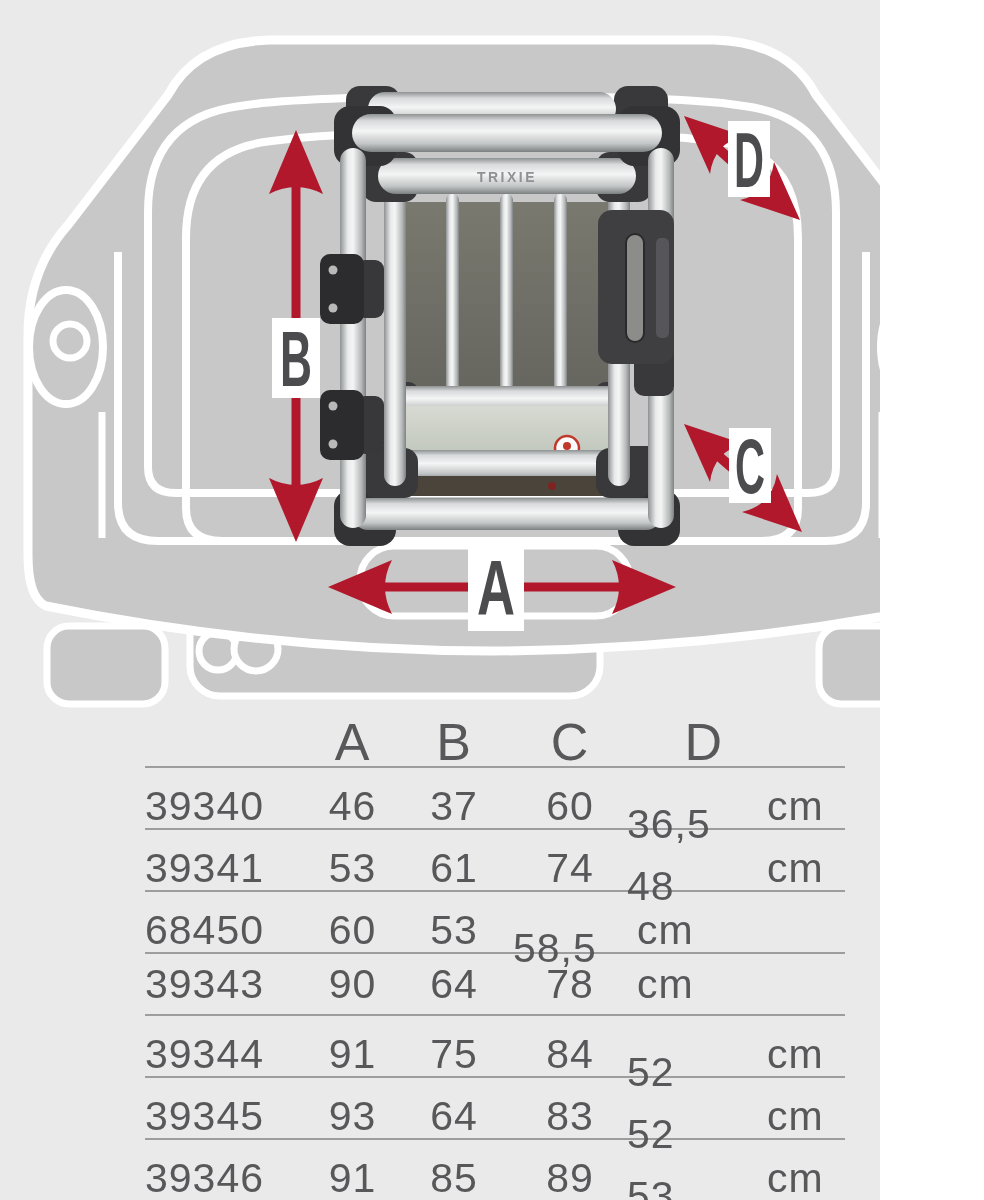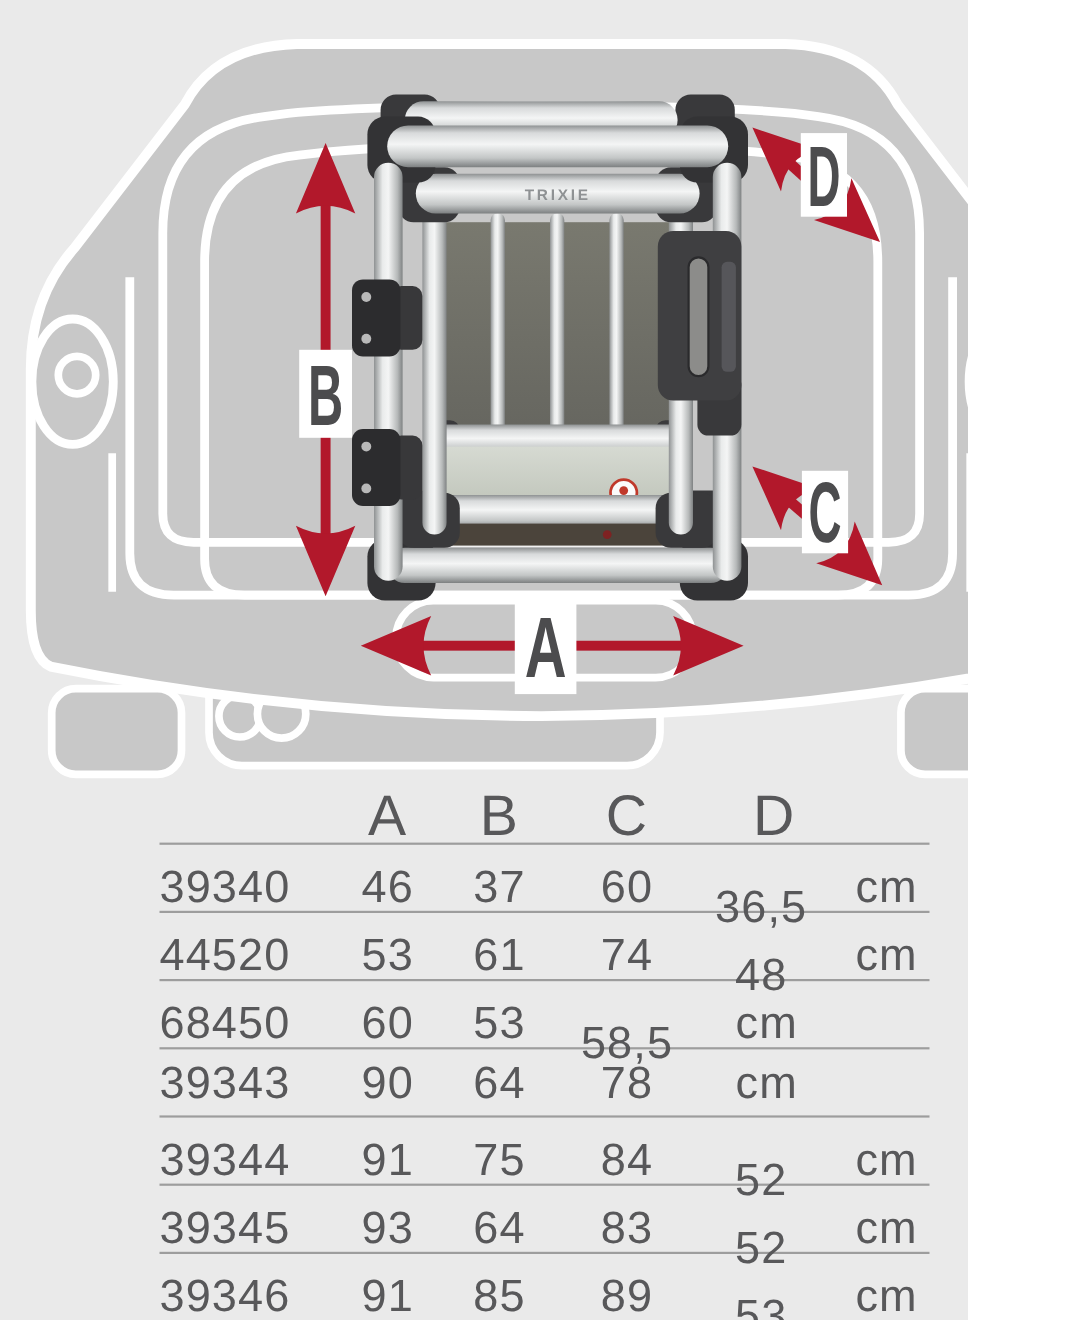--- a/index.html
+++ b/index.html
@@ -11,23 +11,23 @@
   .dim-table{position:absolute;left:145px;top:716px;width:700px;color:#58585a;}
   .t-row{
     display:grid;grid-template-columns:165px 85px 118px 114px 130px 88px;
     align-items:center;height:60px;font-size:41px;letter-spacing:1px;
     border-top:2px solid #9d9d9d;
   }
   .t-row.t-head{height:50px;border-top:none;font-size:52px;}
   .cell{line-height:1;}
   .c-art{text-align:left;}
   .c-val{text-align:center;}
-  .c-d{text-align:center;margin-top:36px;}
+  .c-d{text-align:left;margin-top:36px;}
   .c-dh{text-align:right;padding-right:34px;}
-  .c-unit{text-align:center;padding-left:10px;}
+  .c-unit{text-align:left;padding-left:10px;}
 </style>
 </head>
 <body>
 
 <div class="stage">
 
   <svg class="scene" width="984" height="712" viewBox="0 0 984 712">
     <defs>
       <linearGradient id="aluV" x1="0" y1="0" x2="0" y2="1">
         <stop offset="0" stop-color="#8f9293"></stop>
@@ -206,21 +206,21 @@
 
     <div class="t-row">
       <div class="cell c-art">39340</div>
       <div class="cell c-val">46</div>
       <div class="cell c-val">37</div>
       <div class="cell c-val">60</div>
       <div class="cell c-d">36,5</div>
       <div class="cell c-unit">cm</div>
     </div>
     <div class="t-row">
-      <div class="cell c-art">44520</div>
+      <div class="cell c-art">39341</div>
       <div class="cell c-val">53</div>
       <div class="cell c-val">61</div>
       <div class="cell c-val">74</div>
       <div class="cell c-d">48</div>
       <div class="cell c-unit">cm</div>
     </div>
     <div class="t-row">
       <div class="cell c-art">68450</div>
       <div class="cell c-val">60</div>
       <div class="cell c-val">53</div>

